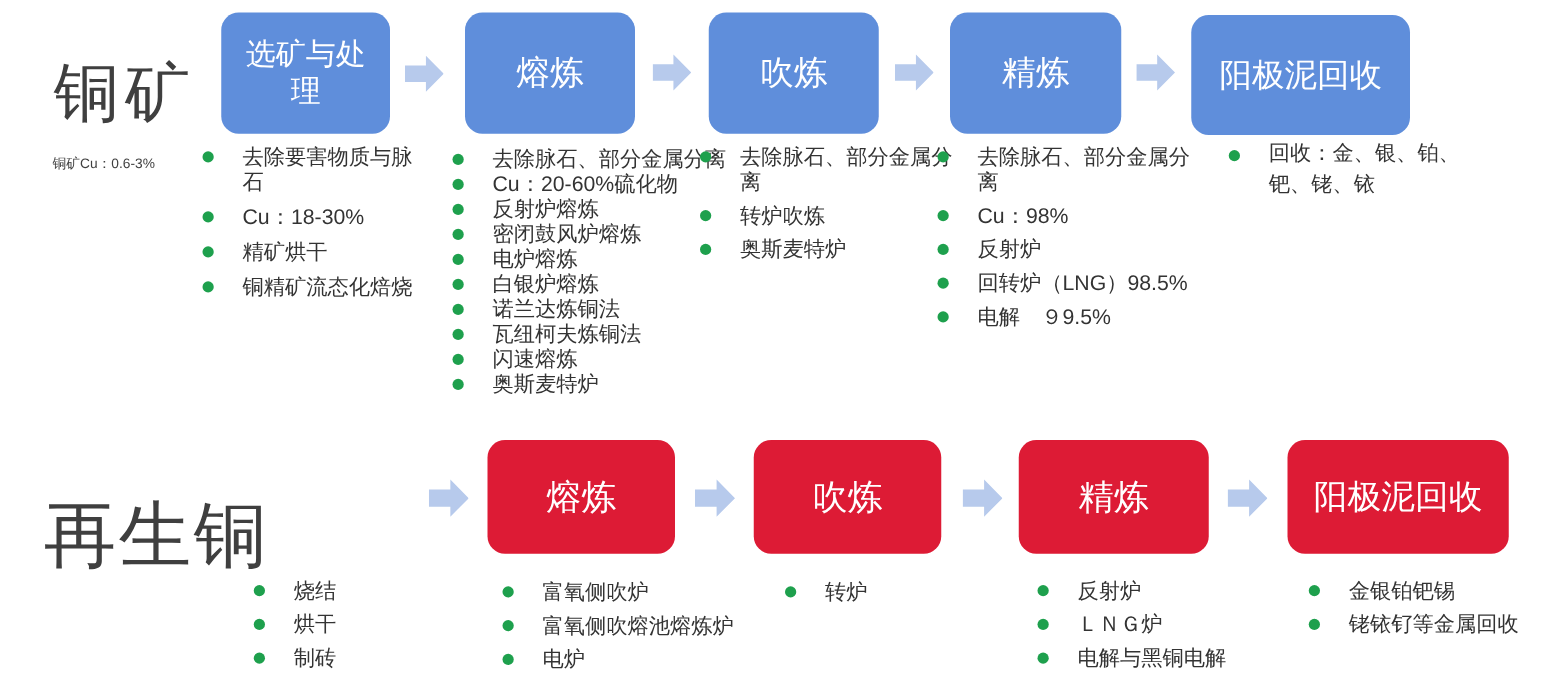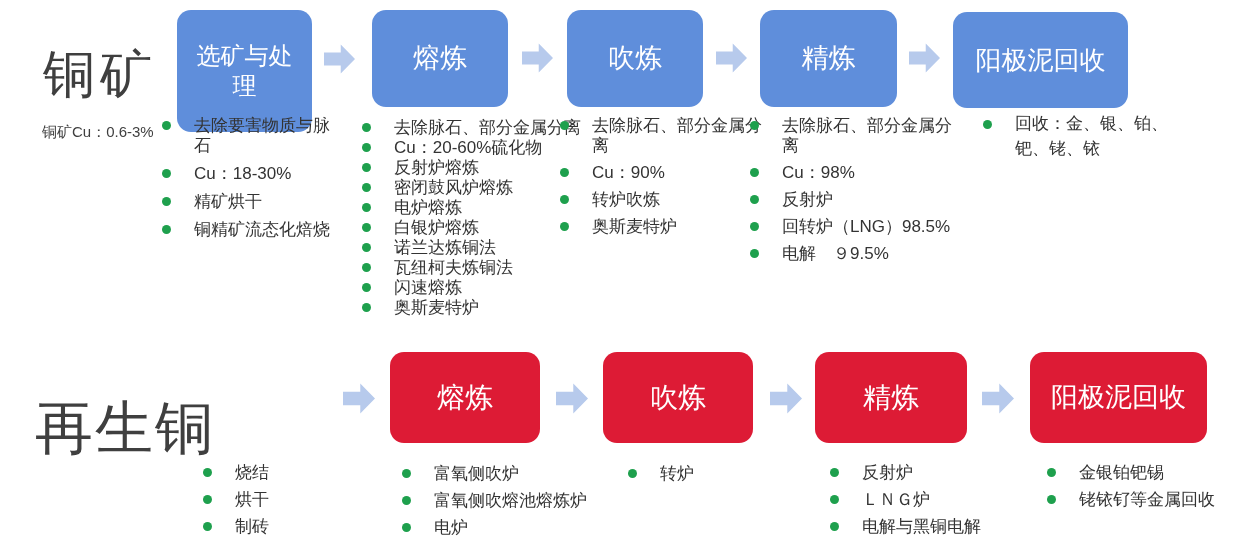--- a/index.html
+++ b/index.html
@@ -17,21 +17,21 @@
   .big-title {
     position: absolute;
     font-weight: 400;
     color: var(--heading, #3f3f3f);
     white-space: nowrap;
     margin-top: 16px;
   }
 
   .sub-note {
     position: absolute;
-    font-size: 15px;
+    font-size: 11px;
     line-height: 27px;
     color: var(--heading, #3f3f3f);
   }
 
   .box {
     position: absolute;
     border-radius: 14px;
     background: var(--box-blue, #5f8edb);
     color: var(--box-text, #ffffff);
     display: flex;
@@ -75,21 +75,21 @@
 </style>
 </head>
 <body>
 
 <div class="canvas">
 
   <div class="big-title" style="left:43px; top:24px; font-size:52px; letter-spacing:5px;">铜矿</div>
 
   <div class="sub-note" style="left:42px; top:118px; width:126px;">铜矿Cu：0.6-3%</div>
 
-  <div class="box" style="left:177px; top:10px; width:135px; height:122px; font-size:24px;">
+  <div class="box" style="left:177px; top:10px; width:135px; height:97px; font-size:24px;">
     <span>选矿与处理</span>
   </div>
   <div class="arrow" style="left:324px; top:44px; width:31px; height:30px;"></div>
 
   <div class="box" style="left:372px; top:10px; width:136px; height:97px; font-size:27px;">
     <span>熔炼</span>
   </div>
   <div class="arrow" style="left:522px; top:43px; width:31px; height:30px;"></div>
 
   <div class="box" style="left:567px; top:10px; width:136px; height:97px; font-size:27px;">
@@ -119,21 +119,20 @@
       <li>密闭鼓风炉熔炼</li>
       <li>电炉熔炼</li>
       <li>白银炉熔炼</li>
       <li>诺兰达炼铜法</li>
       <li>瓦纽柯夫炼铜法</li>
       <li>闪速熔炼</li>
       <li>奥斯麦特炉</li>
     </ul>
   <ul class="list" style="left:558px; top:116px; width:205px;">
       <li>去除脉石、部分金属分离</li>
-      <li>Cu：90%</li>
       <li>转炉吹炼</li>
       <li>奥斯麦特炉</li>
     </ul>
   <ul class="list" style="left:748px; top:116px; width:218px;">
       <li>去除脉石、部分金属分离</li>
       <li>Cu：98%</li>
       <li>反射炉</li>
       <li>回转炉（LNG）98.5%</li>
       <li>电解　９9.5%</li>
     </ul>

